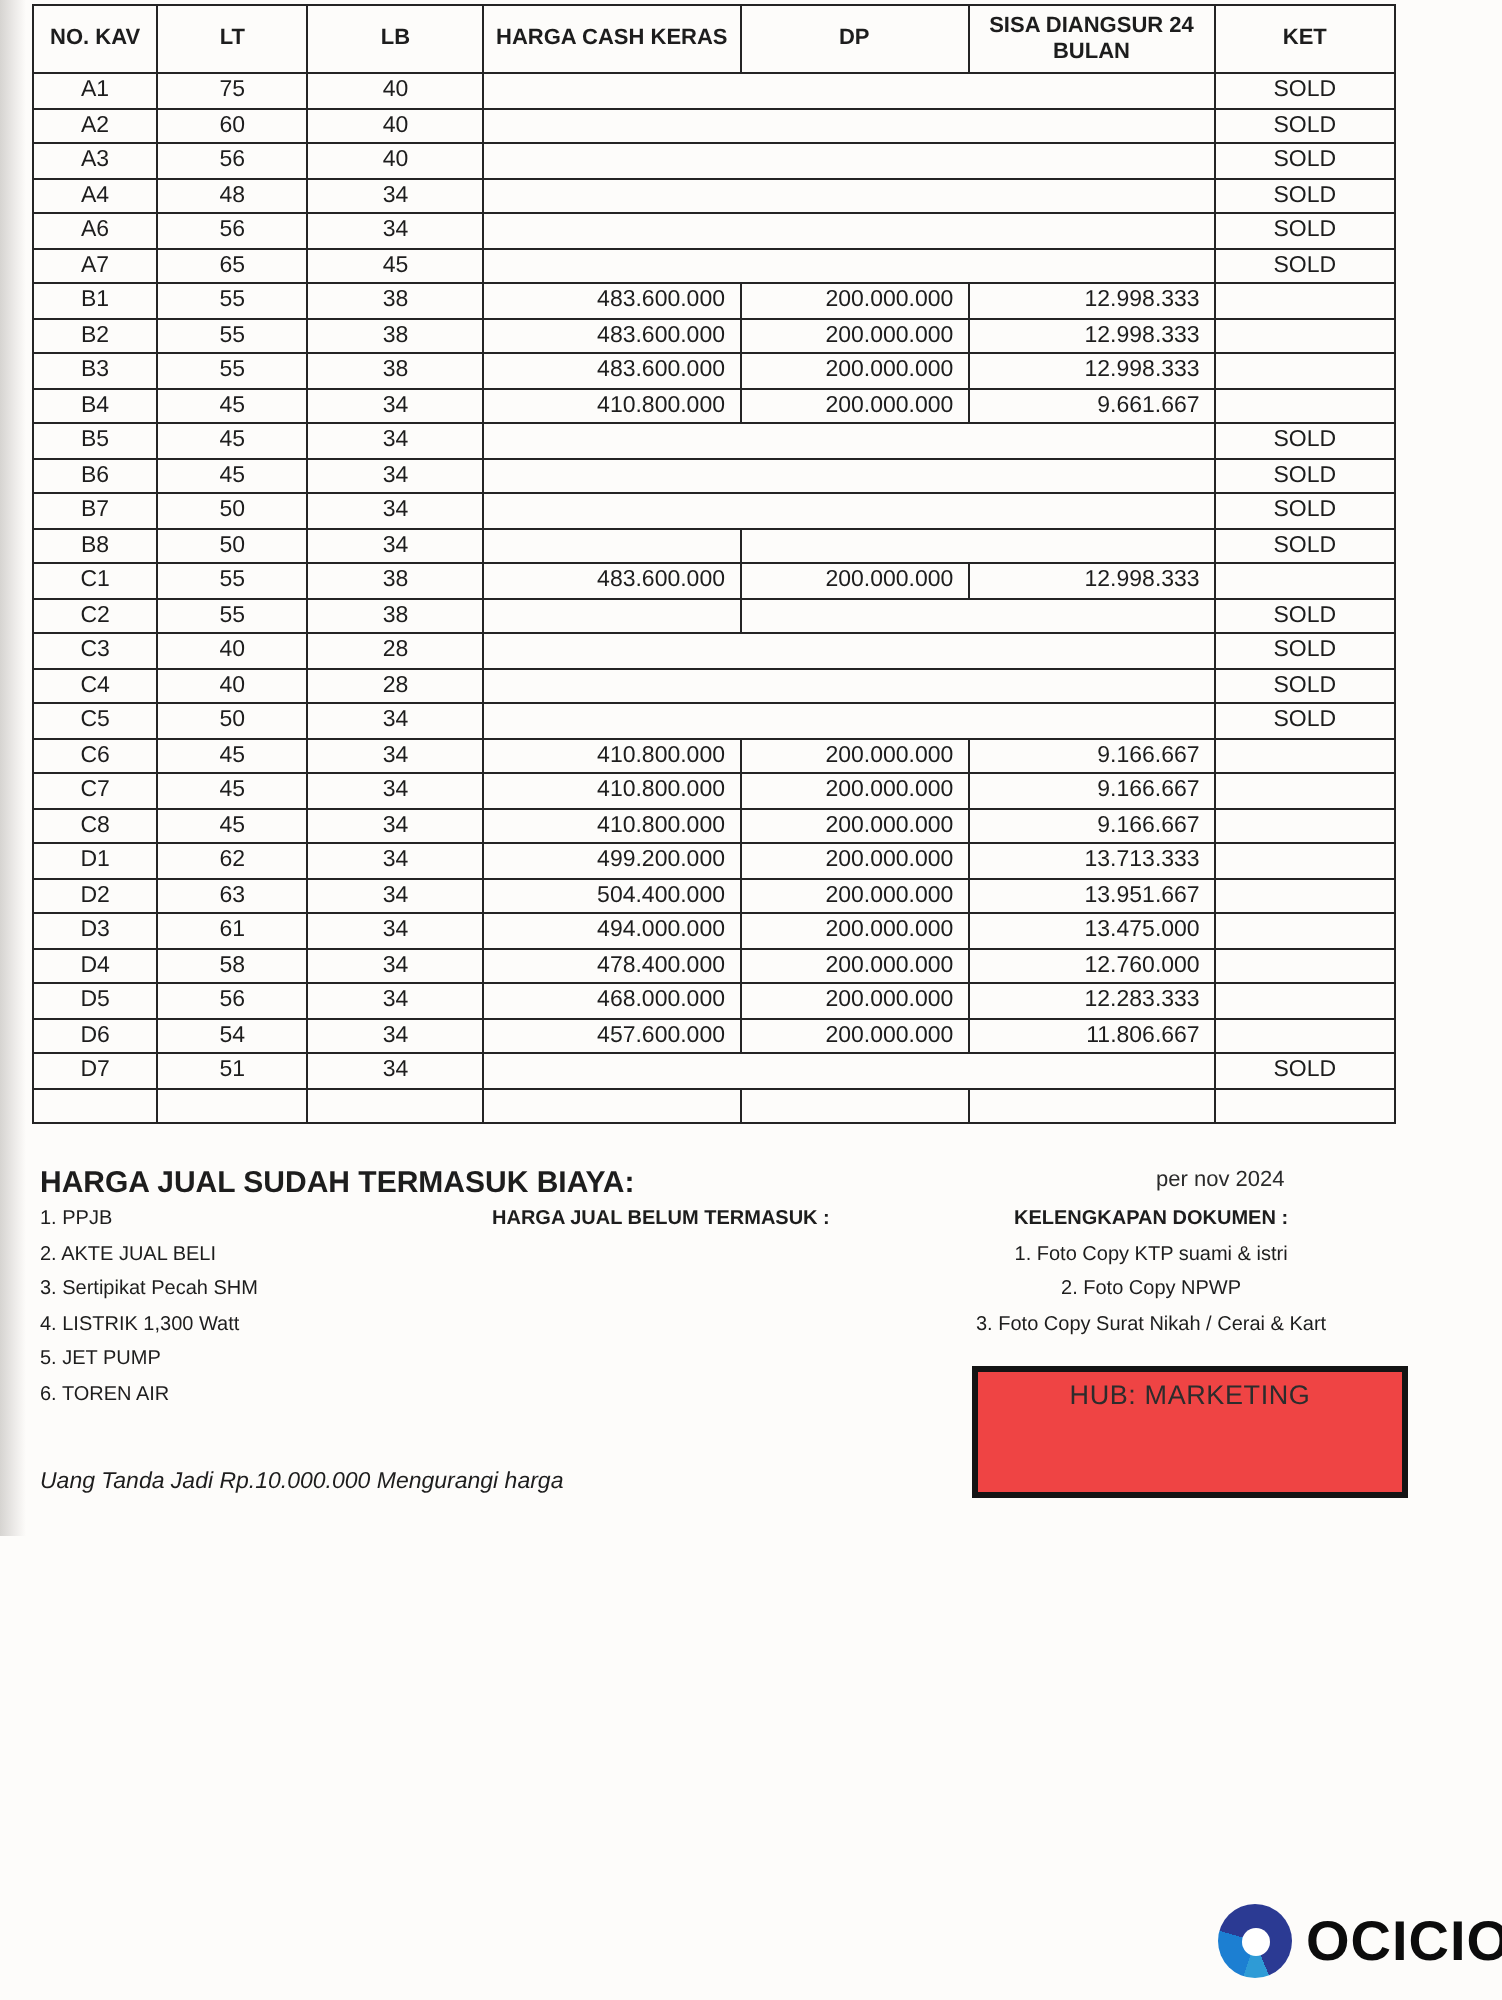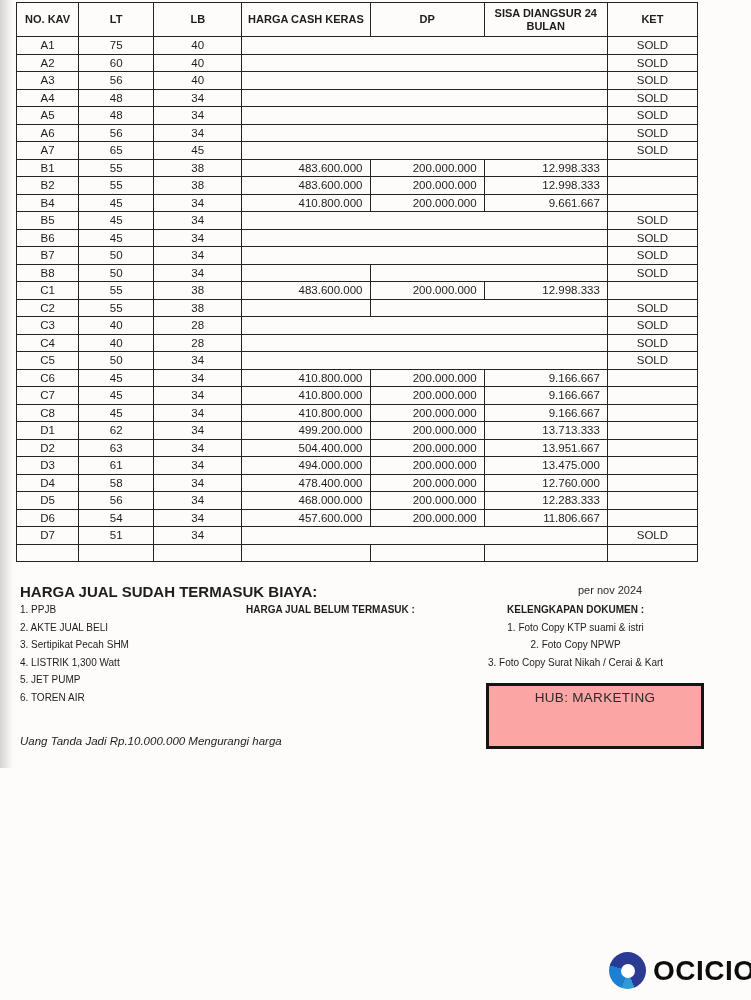--- a/index.html
+++ b/index.html
@@ -30,21 +30,21 @@
   td.c-num { text-align:right; padding-right:7px; }
   
   .note-heading { position:absolute; font-weight:700; font-size:15px; white-space:nowrap; }
   .per-date { position:absolute; left:578px; top:584px; font-size:11px; color:#2a2a2a; }
   .abs-block { position:absolute; font-size:10px; }
   .abs-block .head { font-weight:700; line-height:17.6px; white-space:nowrap; }
   .list-item { line-height:17.6px; white-space:nowrap; }
   .deposit-note { position:absolute; left:20px; top:735px; font-size:11.5px; white-space:nowrap;font-style:italic; }
   .contact-box {
     position:absolute; left:486px; top:683px; width:212px; height:60px;
-    border:3px solid #141414; background:#fca5a5; text-align:center;
+    border:3px solid #141414; background:#ef4444; text-align:center;
   }
   .contact-box span { display:inline-block; margin-top:4px; font-size:13.5px; color:#2c2c2c; letter-spacing:0.3px; }
   
   .logo { position:absolute; left:609px; top:952px; display:flex; align-items:center; gap:7px; }
   .logo-icon {
     width:37px; height:37px; border-radius:50%; position:relative; flex:0 0 auto;
     background:conic-gradient(#2b3a93 0deg 158deg, #2e9bd6 158deg 198deg, #1c7fd2 198deg 286deg, #2b3a93 286deg 360deg);
   }
   .logo-icon .hole {
     position:absolute; left:50%; top:50%; width:14px; height:14px;
@@ -103,27 +103,20 @@
           <td class="c-center">SOLD</td>
         </tr>
         <tr>
           <td class="c-center">A4</td>
           <td class="c-center">48</td>
           <td class="c-center">34</td>
           <td colspan="3"></td>
           <td class="c-center">SOLD</td>
         </tr>
         <tr>
-          <td class="c-center">A5</td>
-          <td class="c-center">48</td>
-          <td class="c-center">34</td>
-          <td colspan="3"></td>
-          <td class="c-center">SOLD</td>
-        </tr>
-        <tr>
           <td class="c-center">A6</td>
           <td class="c-center">56</td>
           <td class="c-center">34</td>
           <td colspan="3"></td>
           <td class="c-center">SOLD</td>
         </tr>
         <tr>
           <td class="c-center">A7</td>
           <td class="c-center">65</td>
           <td class="c-center">45</td>
@@ -134,20 +127,29 @@
           <td class="c-center">B1</td>
           <td class="c-center">55</td>
           <td class="c-center">38</td>
           <td class="c-num">483.600.000</td>
           <td class="c-num">200.000.000</td>
           <td class="c-num">12.998.333</td>
           <td class="c-center"></td>
         </tr>
         <tr>
           <td class="c-center">B2</td>
+          <td class="c-center">55</td>
+          <td class="c-center">38</td>
+          <td class="c-num">483.600.000</td>
+          <td class="c-num">200.000.000</td>
+          <td class="c-num">12.998.333</td>
+          <td class="c-center"></td>
+        </tr>
+        <tr>
+          <td class="c-center">B3</td>
           <td class="c-center">55</td>
           <td class="c-center">38</td>
           <td class="c-num">483.600.000</td>
           <td class="c-num">200.000.000</td>
           <td class="c-num">12.998.333</td>
           <td class="c-center"></td>
         </tr>
         <tr>
           <td class="c-center">B4</td>
           <td class="c-center">45</td>

